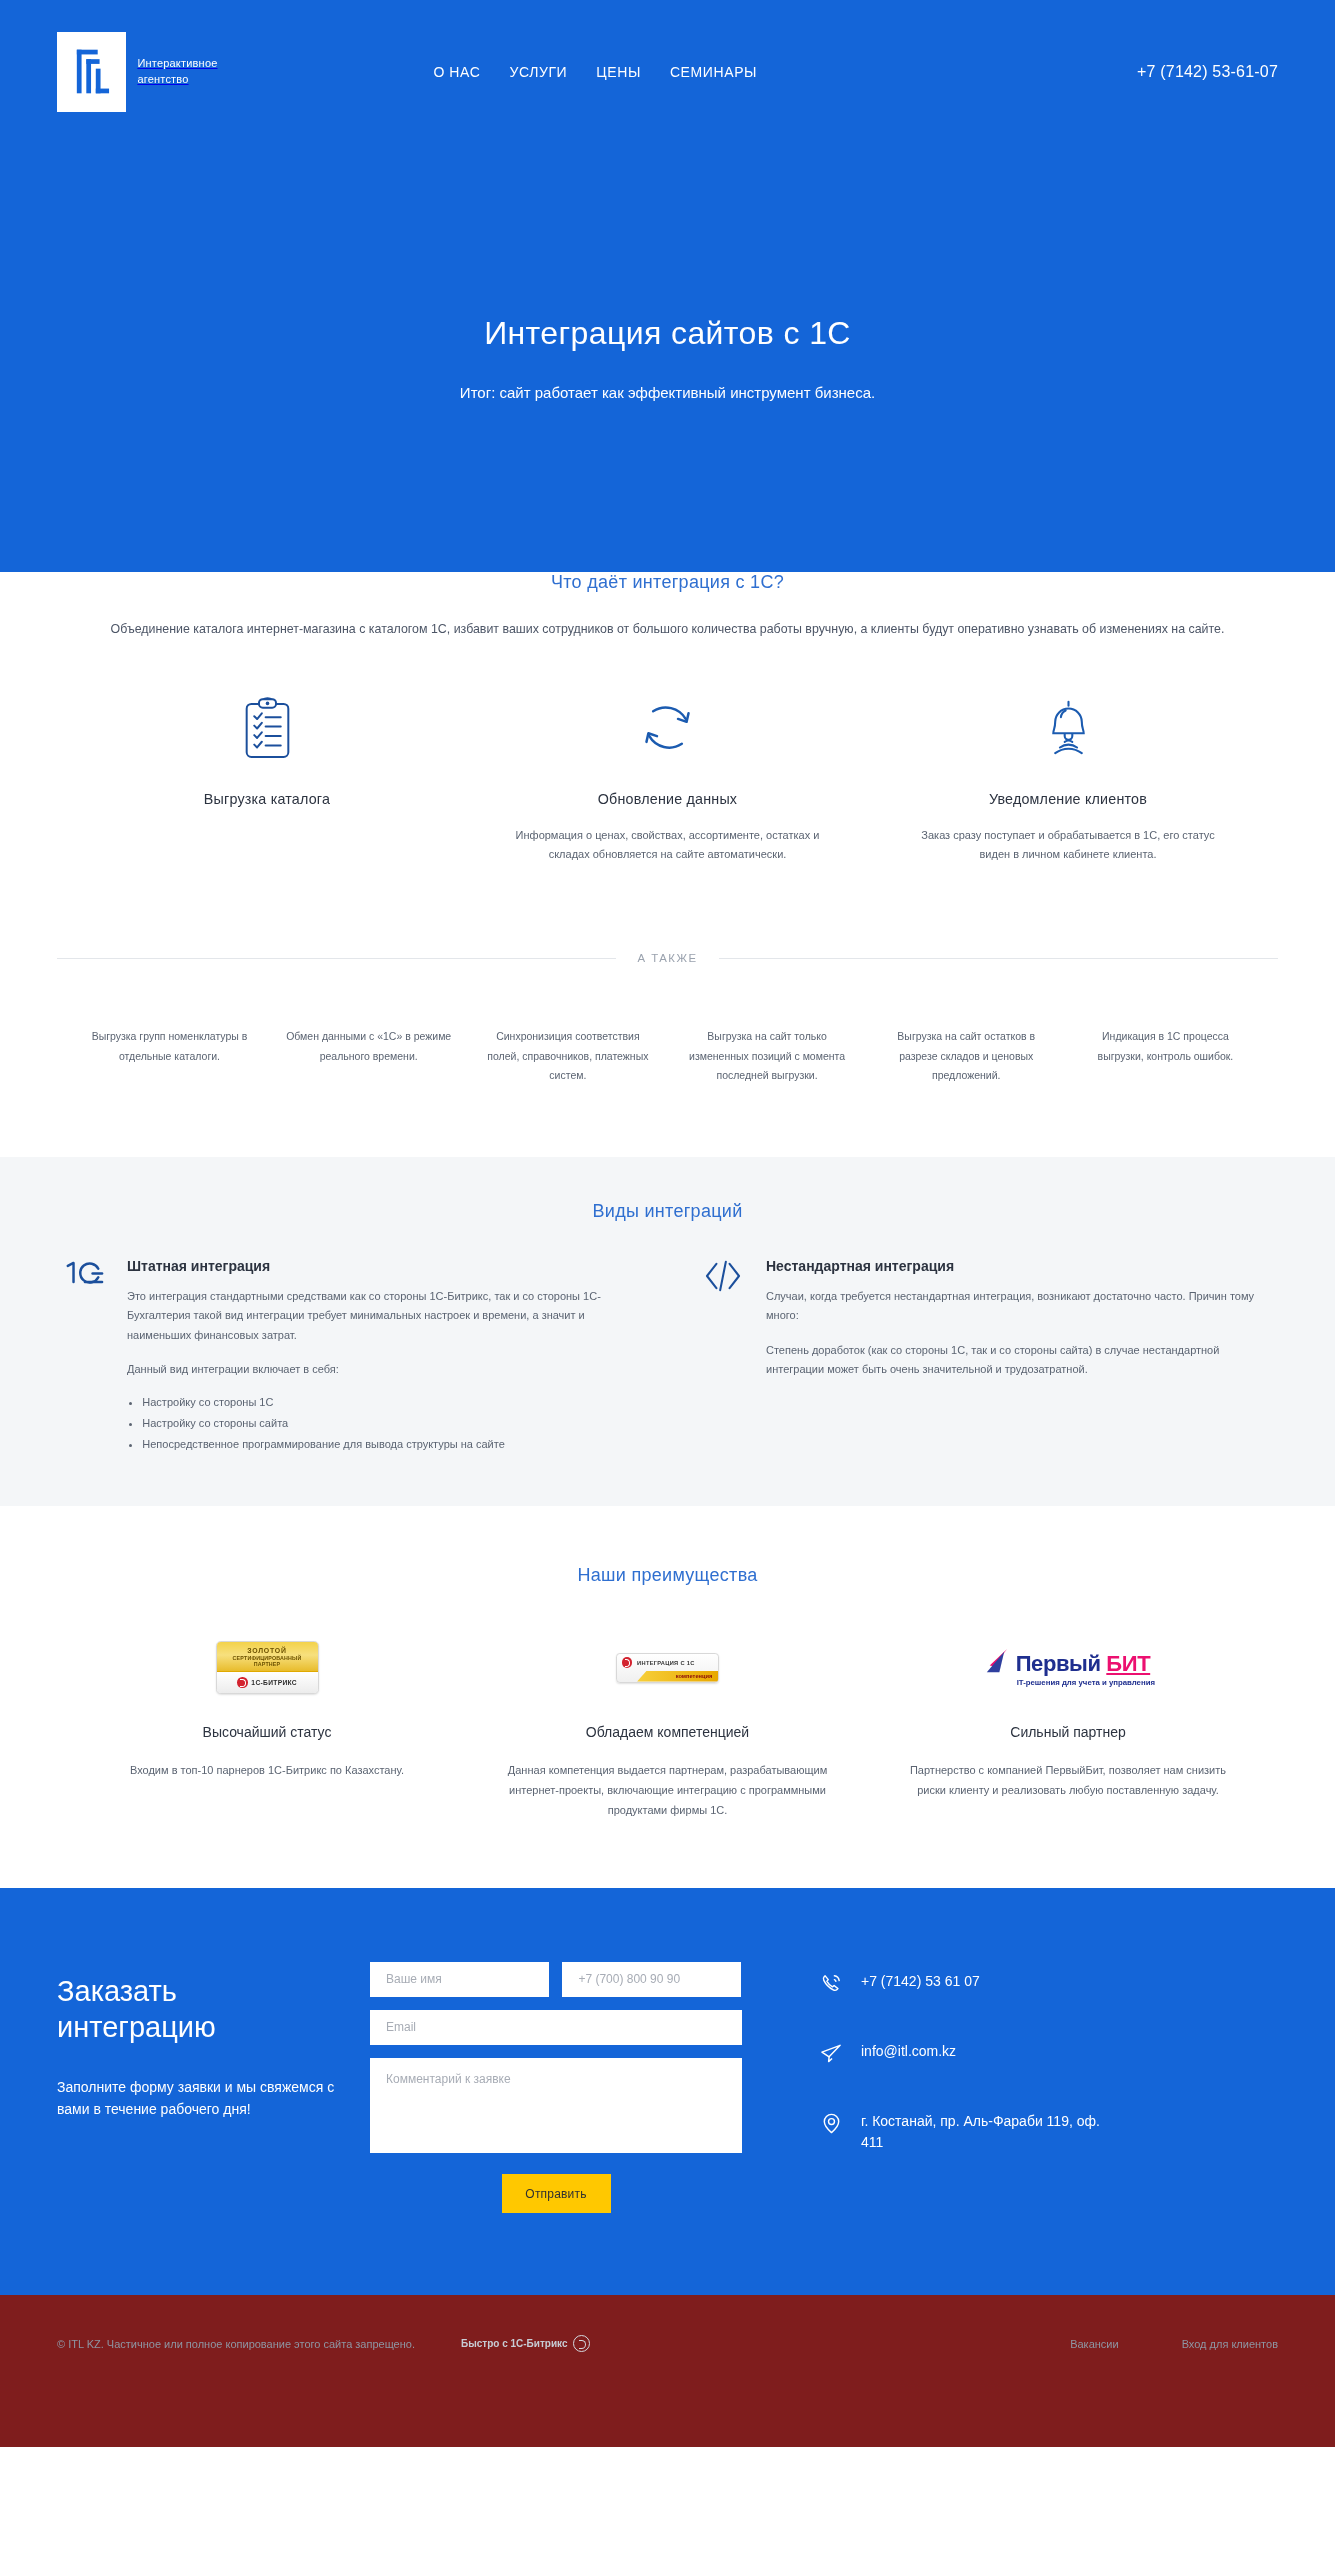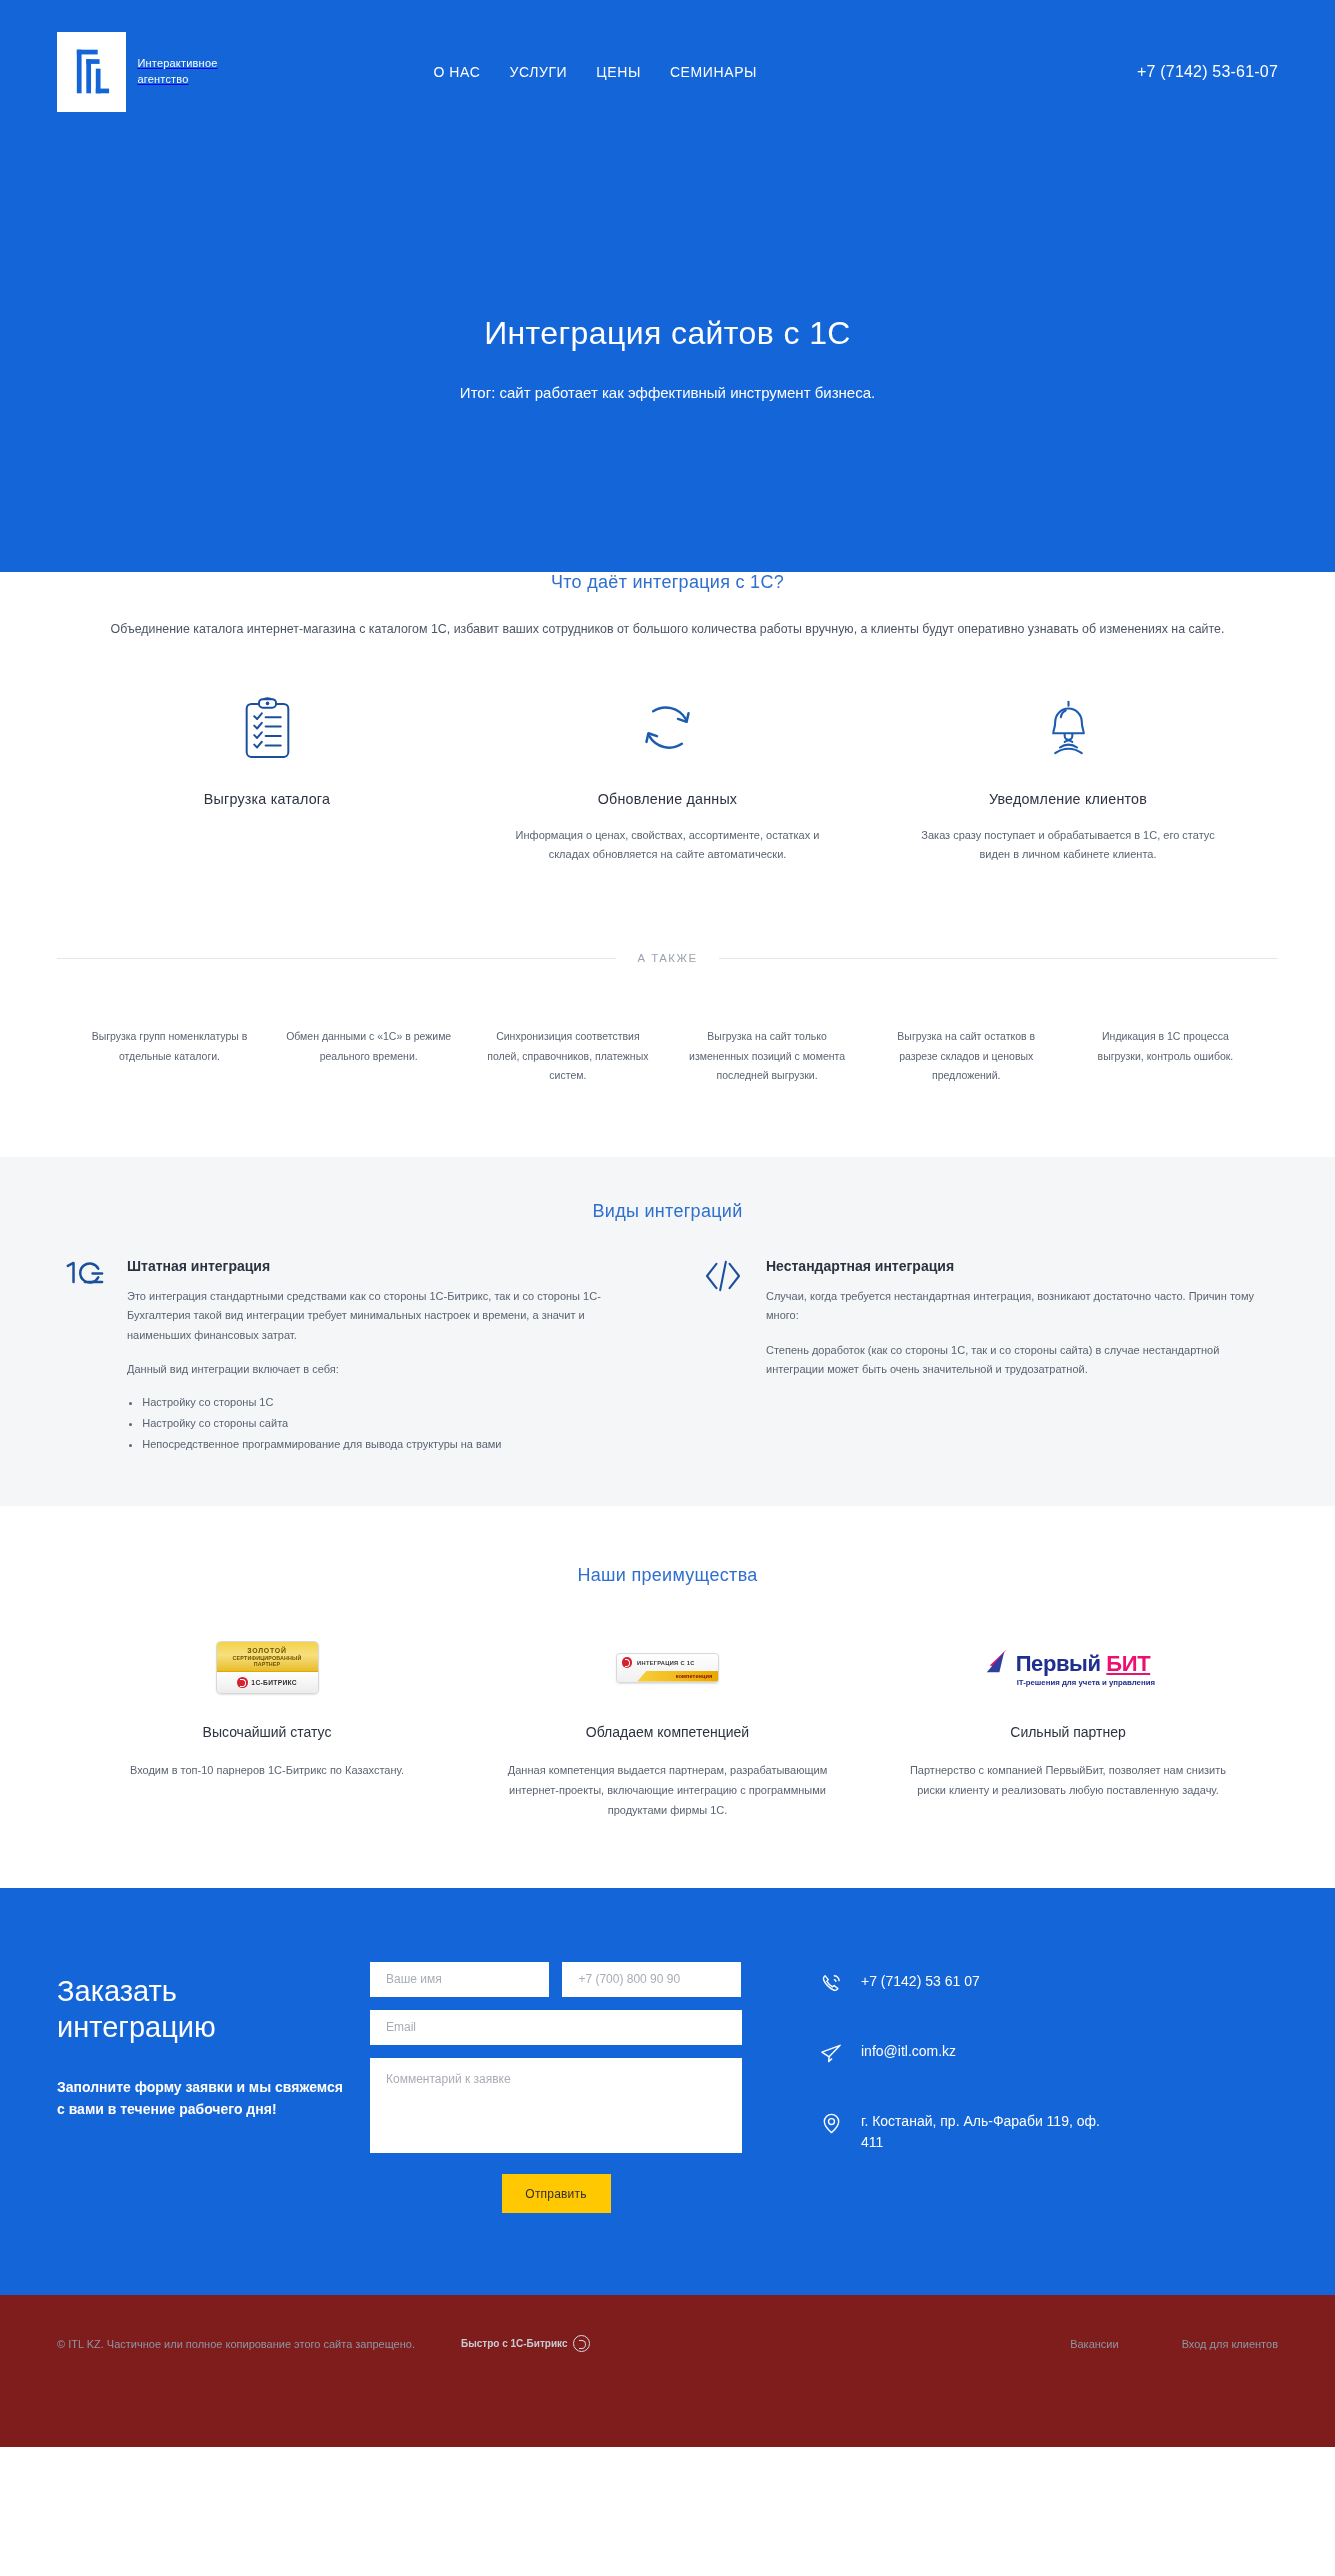--- a/index.html
+++ b/index.html
@@ -189,21 +189,21 @@
   .bb-word2 { font-size: 22px; font-weight: 700; color: #ec1070; letter-spacing: -0.4px; text-decoration: underline; }
   .bb-tag { font-size: 7.8px; font-weight: 700; color: #1f2f8f; text-align: right; margin-top: 1px; }
 
   
   .order {
     background: #1465d8; padding: 74px 0 82px;
   }
   .order-inner { width: 1221px; margin: 0 auto; display: flex; align-items: flex-start; }
   .order-left { width: 286px; padding-top: 11.4px; }
   .order-left h2 { color: #fff; font-size: 29px; font-weight: 400; line-height: 1.25; }
-  .order-left p { color: #fff; font-size: 14px; line-height: 1.55; margin-top: 32px; font-weight: 700; }
+  .order-left p { color: #fff; font-size: 14px; line-height: 1.55; margin-top: 32px; font-weight: 400; }
 
   .order-form { width: 372px; margin-left: 27px; }
   .frow { display: flex; gap: 13.4px; }
   .fld {
     background: #fff; border: none; height: 35px; padding: 0 16px;
     font-family: inherit; font-size: 12px; color: #3b4252;
     width: 100%; outline: none; display: block;
   }
   .fld::placeholder { color: #a7acb5; }
   .half { width: 179px; }
@@ -372,21 +372,21 @@
             <path d="M22 23h18" stroke-linecap="round"></path>
           </svg>
         </div>
         <div class="tbody">
           <h3>Штатная интеграция</h3>
           <p>Это интеграция стандартными средствами как со стороны 1С-Битрикс, так и со стороны 1С-Бухгалтерия такой вид интеграции требует минимальных настроек и времени, а значит и наименьших финансовых затрат.</p>
           <p>Данный вид интеграции включает в себя:</p>
           <ul>
             <li>Настройку со стороны 1С</li>
             <li>Настройку со стороны сайта</li>
-            <li>Непосредственное программирование для вывода структуры на вами</li>
+            <li>Непосредственное программирование для вывода структуры на сайте</li>
           </ul>
         </div>
       </div>
 
       <div class="type">
         <div class="ticon">
           <svg width="38" height="32" viewBox="0 0 40 34" fill="none" stroke="#1b4f9c" stroke-width="2.2" stroke-linecap="round" stroke-linejoin="round">
             <path d="M13 4L3 17l10 13"></path>
             <path d="M27 4l10 13-10 13"></path>
             <path d="M23 2L17 32"></path>

